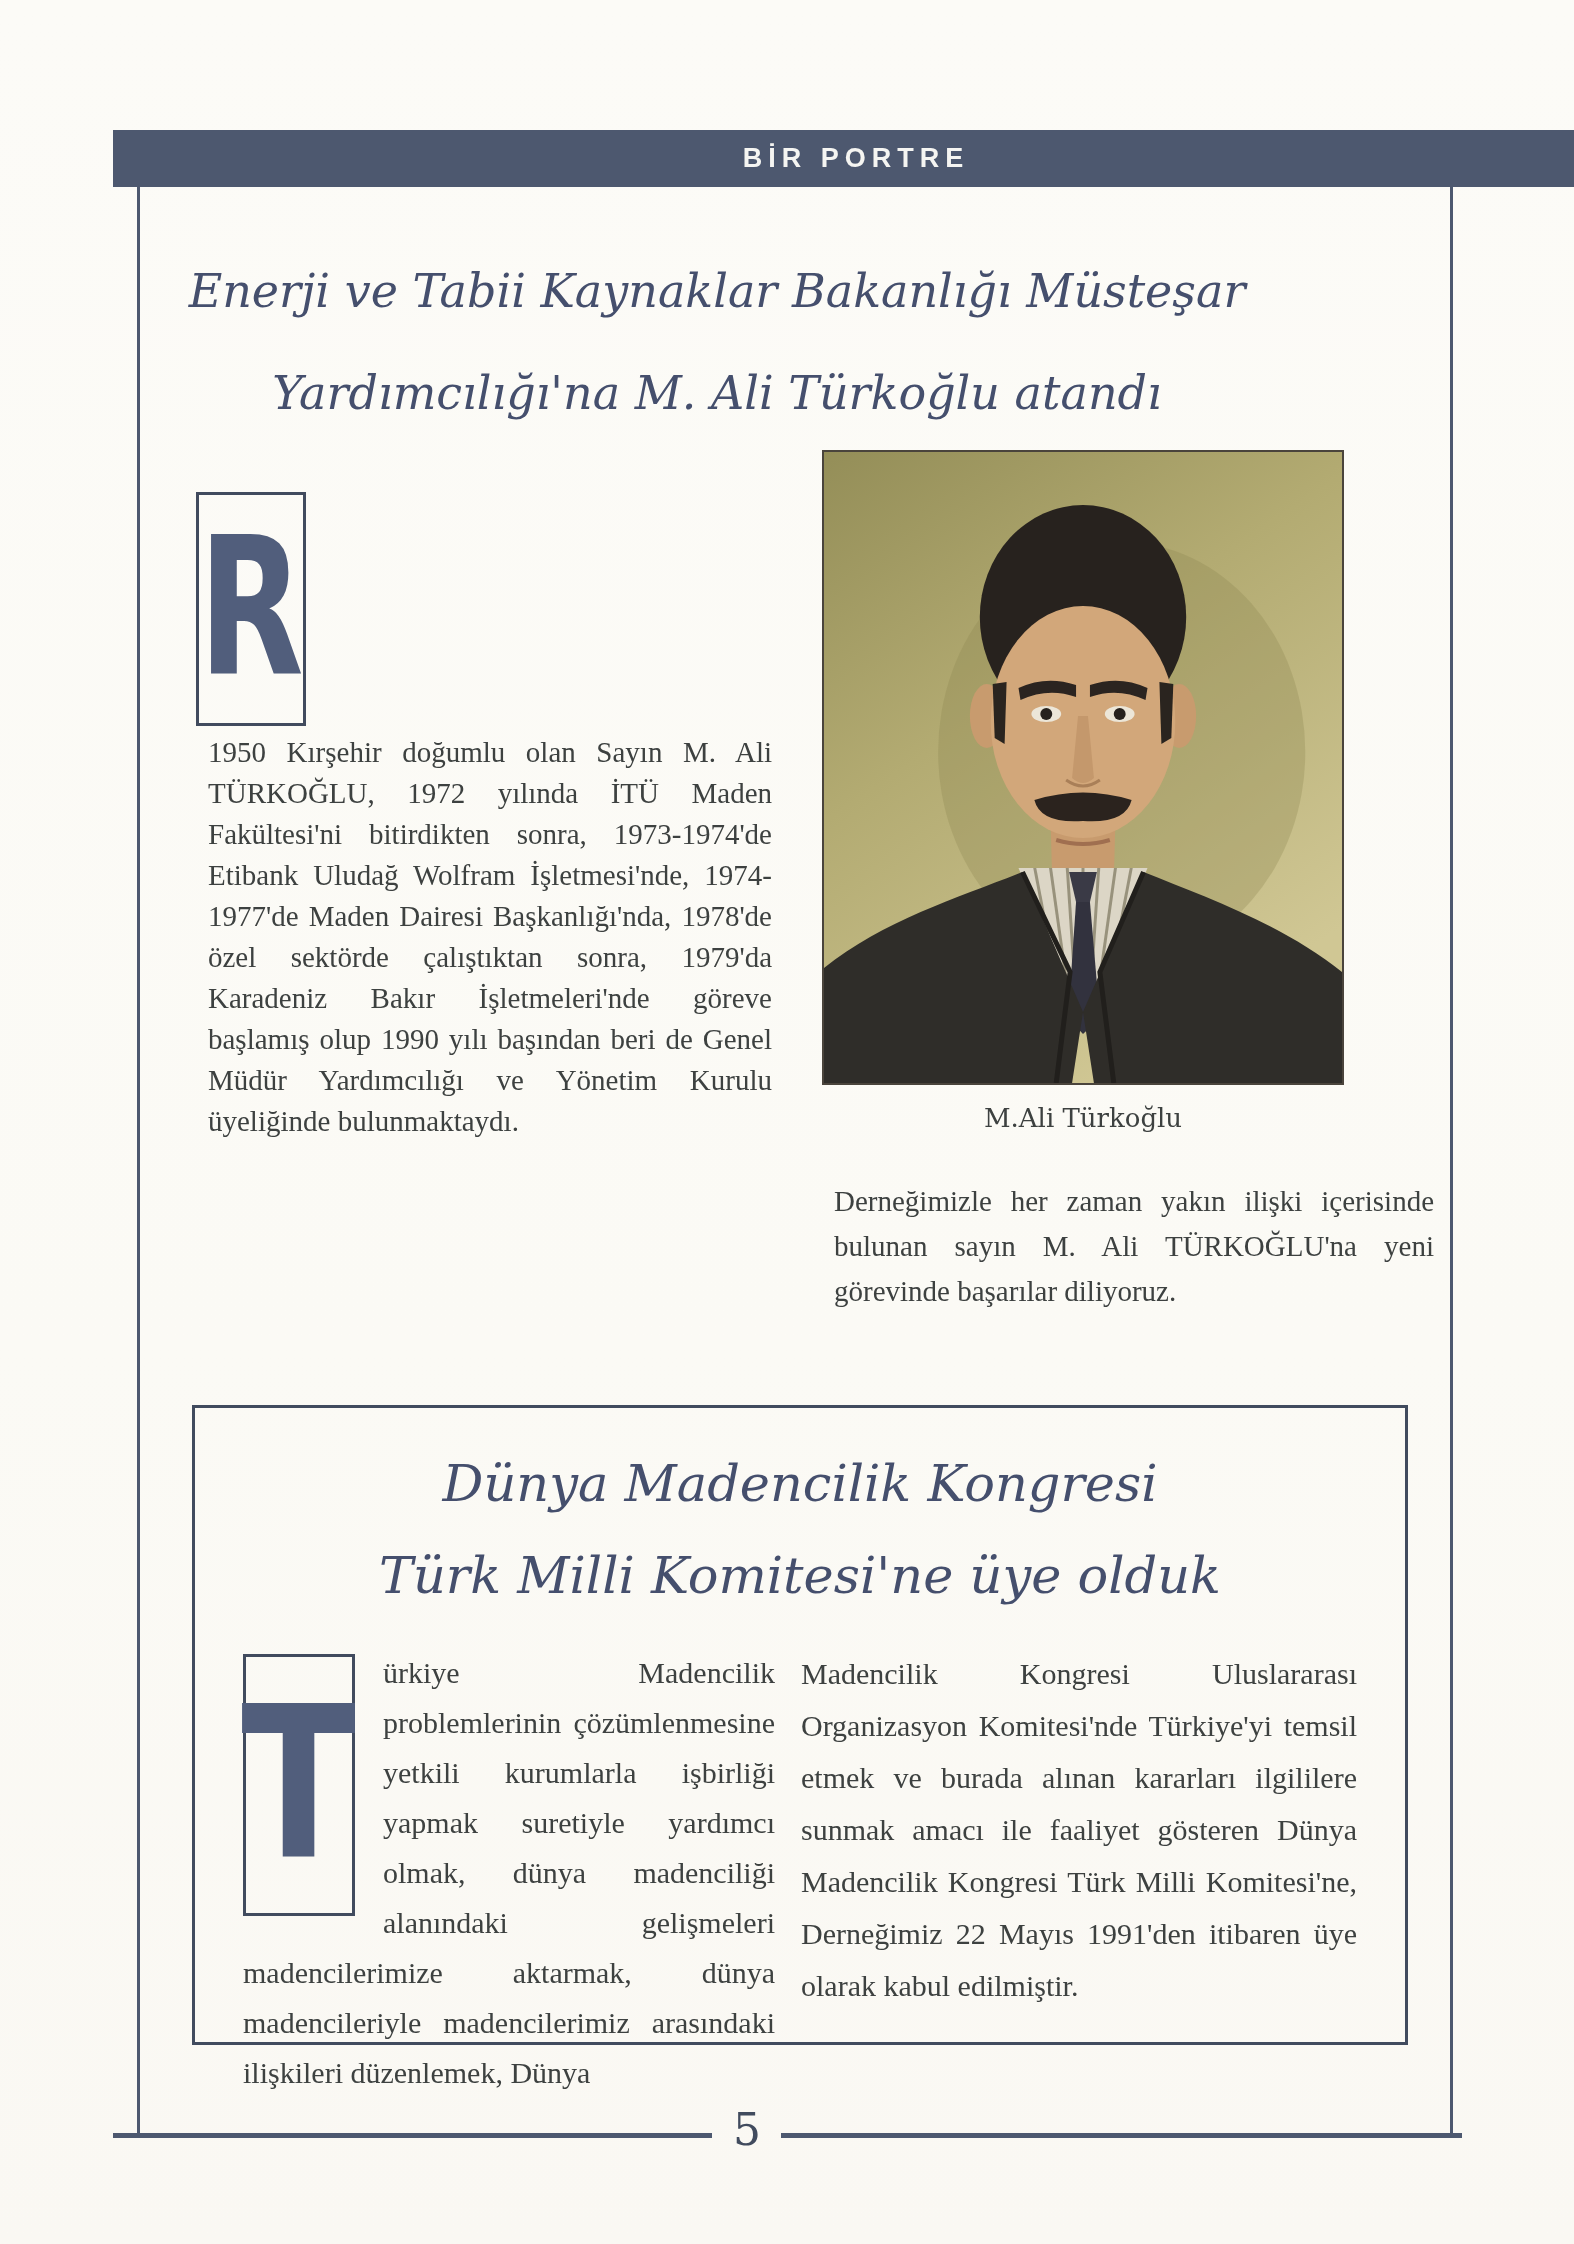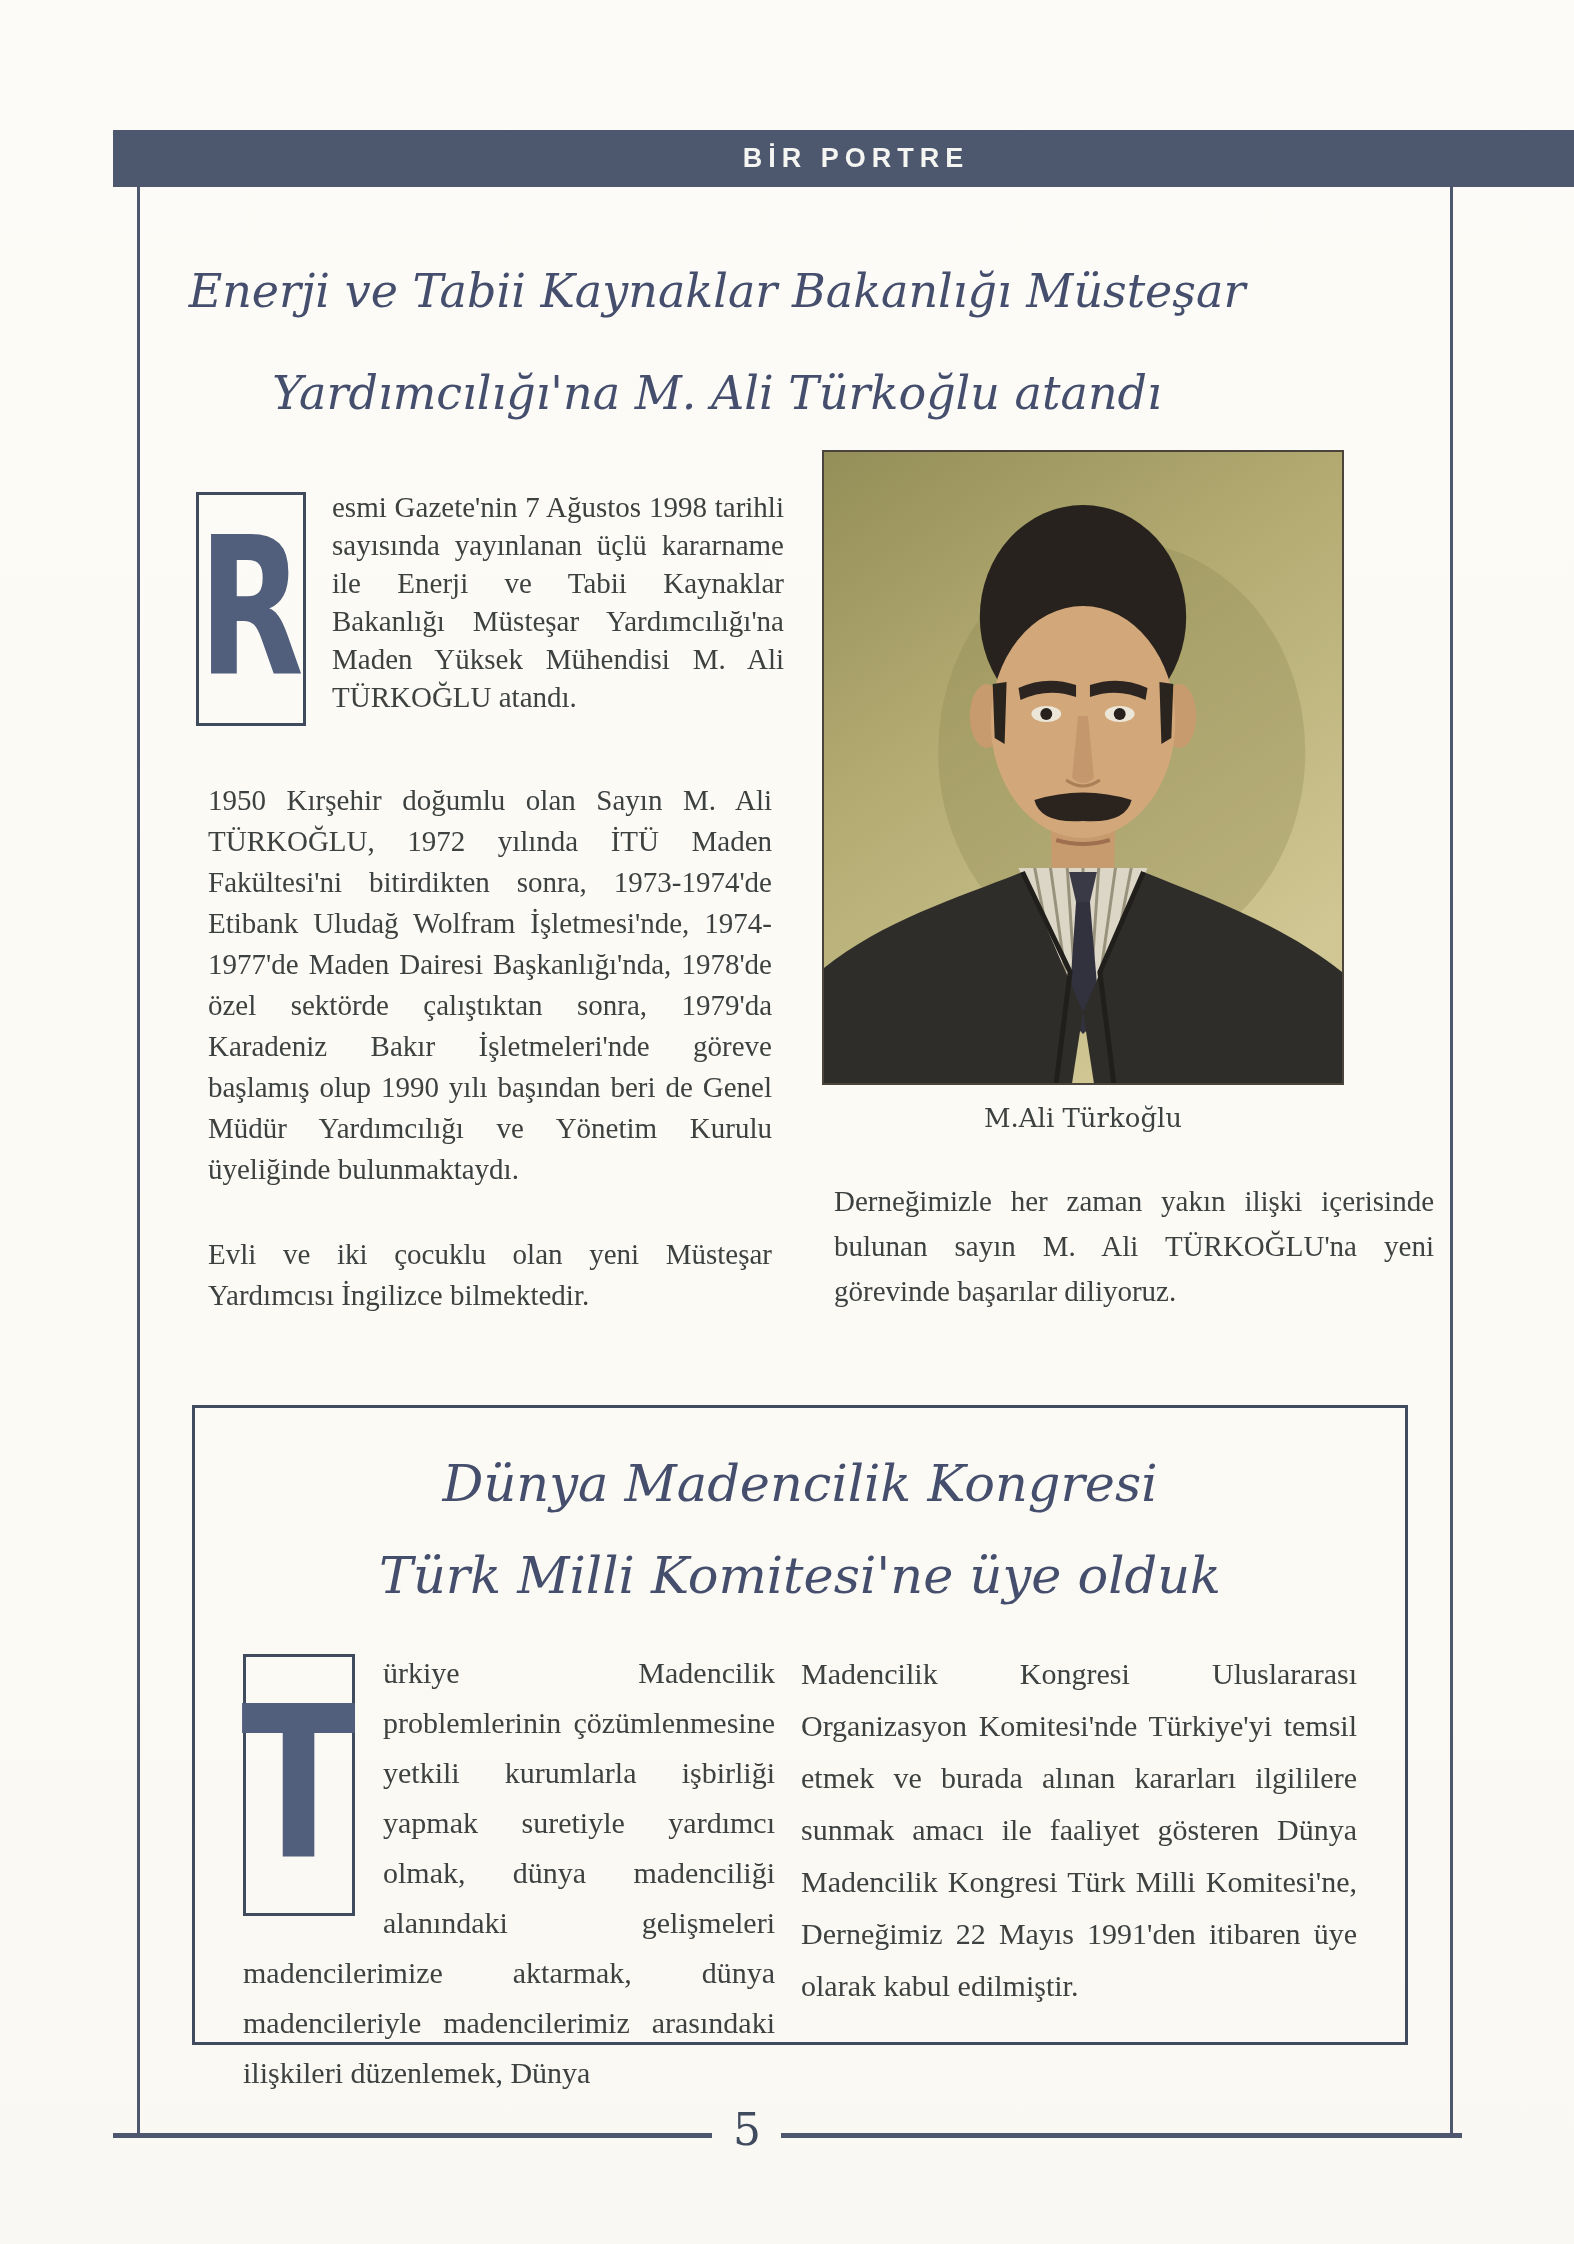--- a/index.html
+++ b/index.html
@@ -99,24 +99,22 @@
   <div class="a1-title">
     <div>Enerji ve Tabii Kaynaklar Bakanlığı Müsteşar</div>
     <div>Yardımcılığı'na M. Ali Türkoğlu atandı</div>
   </div>
 
   <div class="a1-left">
     <div class="lead-para">
       <div class="dropcap-box">
         <span class="dropcap dc-r">R</span>
       </div>
-      <span>esmi Gazete'nin 7 Ağustos 1998 tarihli sayısında yayınlanan üçlü kararname ile Enerji ve Tabii Kaynaklar Bakanlığı Müsteşar Yardımcılığı'na Maden Yüksek Mühendisi M. Ali TÜRKOĞLU atandı.</span>
     </div>
     <p class="body-para a1-p2">1950 Kırşehir doğumlu olan Sayın M. Ali TÜRKOĞLU, 1972 yılında İTÜ Maden Fakültesi'ni bitirdikten sonra, 1973-1974'de Etibank Uludağ Wolfram İşletmesi'nde, 1974-1977'de Maden Dairesi Başkanlığı'nda, 1978'de özel sektörde çalıştıktan sonra, 1979'da Karadeniz Bakır İşletmeleri'nde göreve başlamış olup 1990 yılı başından beri de Genel Müdür Yardımcılığı ve Yönetim Kurulu üyeliğinde bulunmaktaydı.</p>
-    <p class="body-para a1-p3">Evli ve iki çocuklu olan yeni Müsteşar Yardımcısı İngilizce bilmektedir.</p>
   </div>
 
   <div class="a1-right">
     <div class="photo-frame">
       <svg viewBox="0 0 522 631" width="518" height="631" preserveAspectRatio="none">
         <defs>
           <linearGradient id="pbg" x1="0" y1="0" x2="0.55" y2="1">
             <stop offset="0" stop-color="#948e58"></stop>
             <stop offset="0.45" stop-color="#b3ab72"></stop>
             <stop offset="1" stop-color="#d0c794"></stop>

